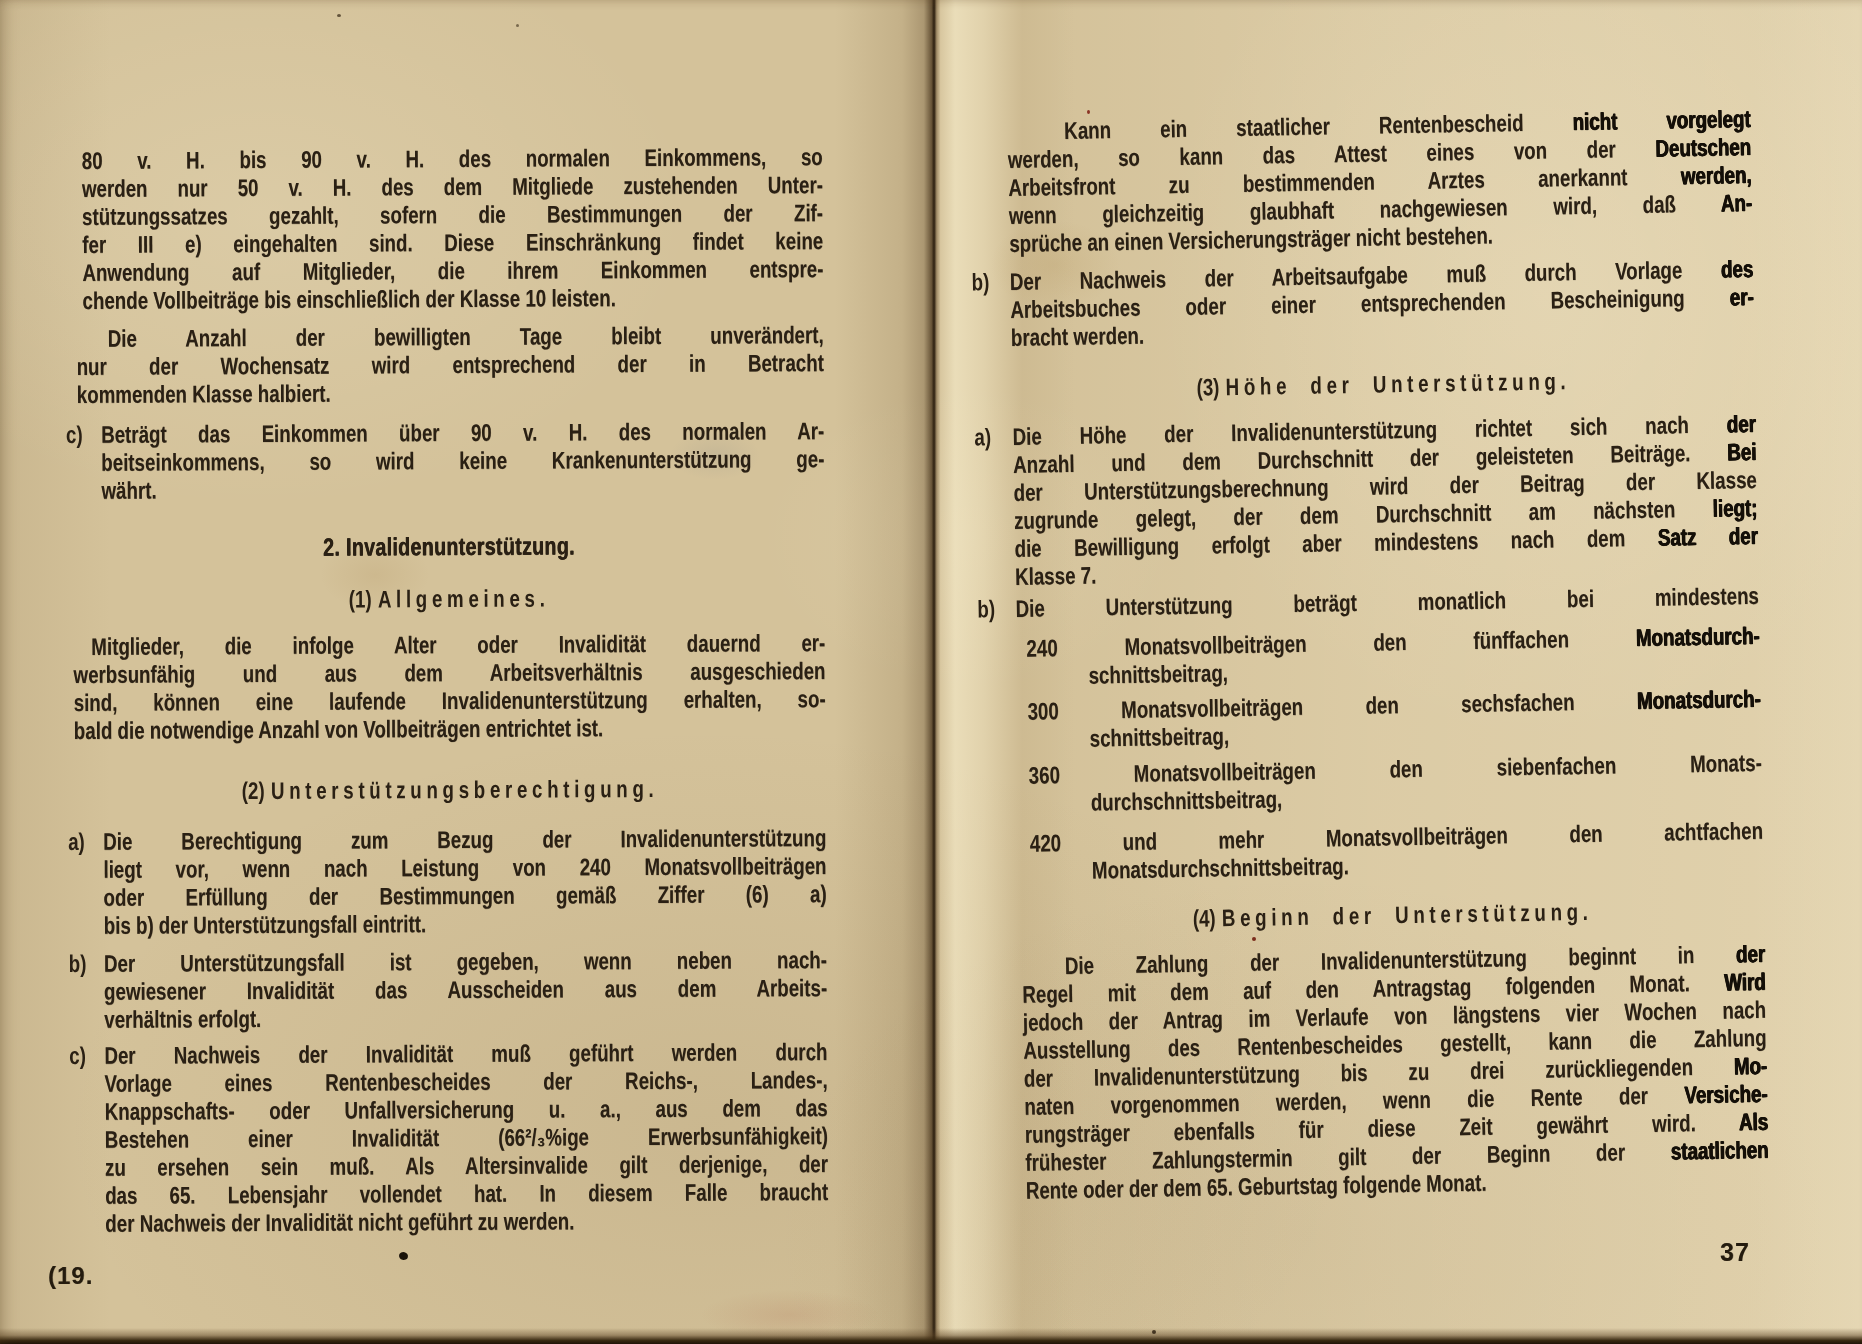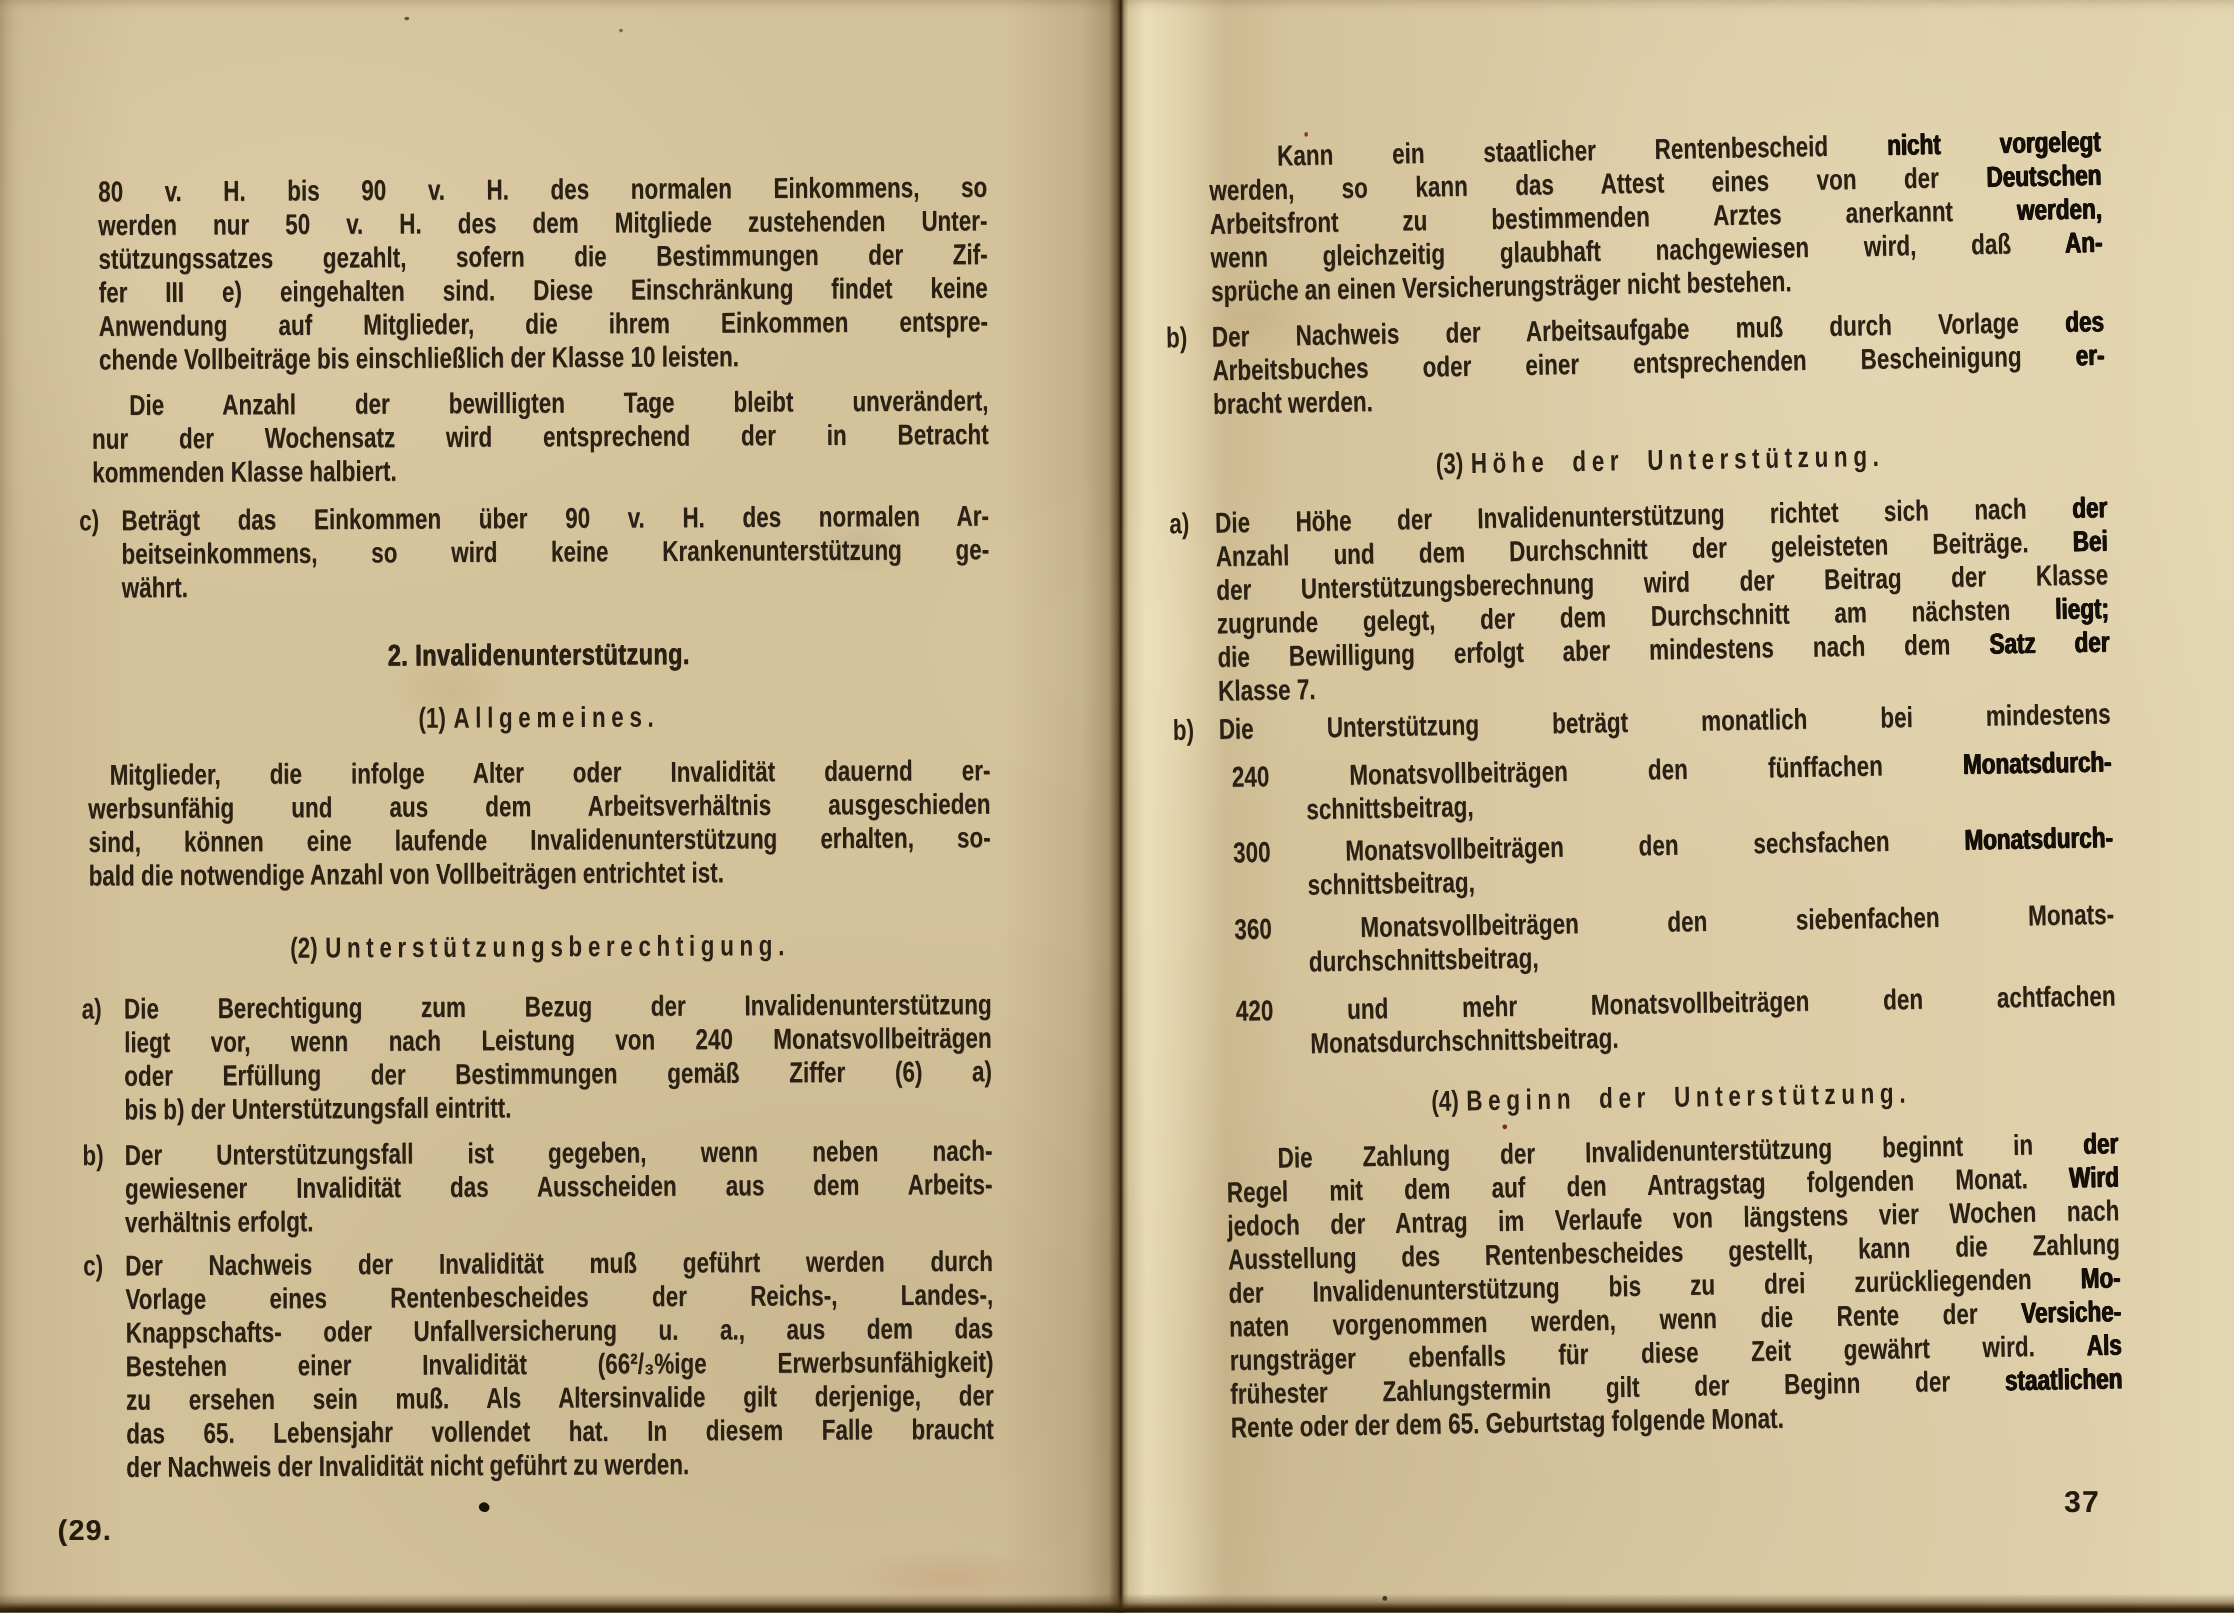--- a/index.html
+++ b/index.html
@@ -226,17 +226,17 @@
         <div class="ln"><span>jedoch der Antrag im Verlaufe von längstens vier Wochen nach</span></div>
         <div class="ln"><span>Ausstellung des Rentenbescheides gestellt, kann die Zahlung</span></div>
         <div class="ln"><span>der Invalidenunterstützung bis zu drei zurückliegenden </span><span class="hv">Mo-</span></div>
         <div class="ln"><span>naten vorgenommen werden, wenn die Rente der </span><span class="hv">Versiche-</span></div>
         <div class="ln"><span>rungsträger ebenfalls für diese Zeit gewährt wird. </span><span class="hv">Als</span></div>
         <div class="ln"><span>frühester Zahlungstermin gilt der Beginn der </span><span class="hv">staatlichen</span></div>
         <div class="ln ln-last"><span>Rente oder der dem 65. Geburtstag folgende Monat.</span></div>
       </div>
   </div>
 
-  <div class="pagenum pn-left">(29.</div>
+  <div class="pagenum pn-left">(19.</div>
   <div class="pagenum pn-right">37</div>
 
   <div class="vignette"></div>
 </div>
 
 </body></html>

